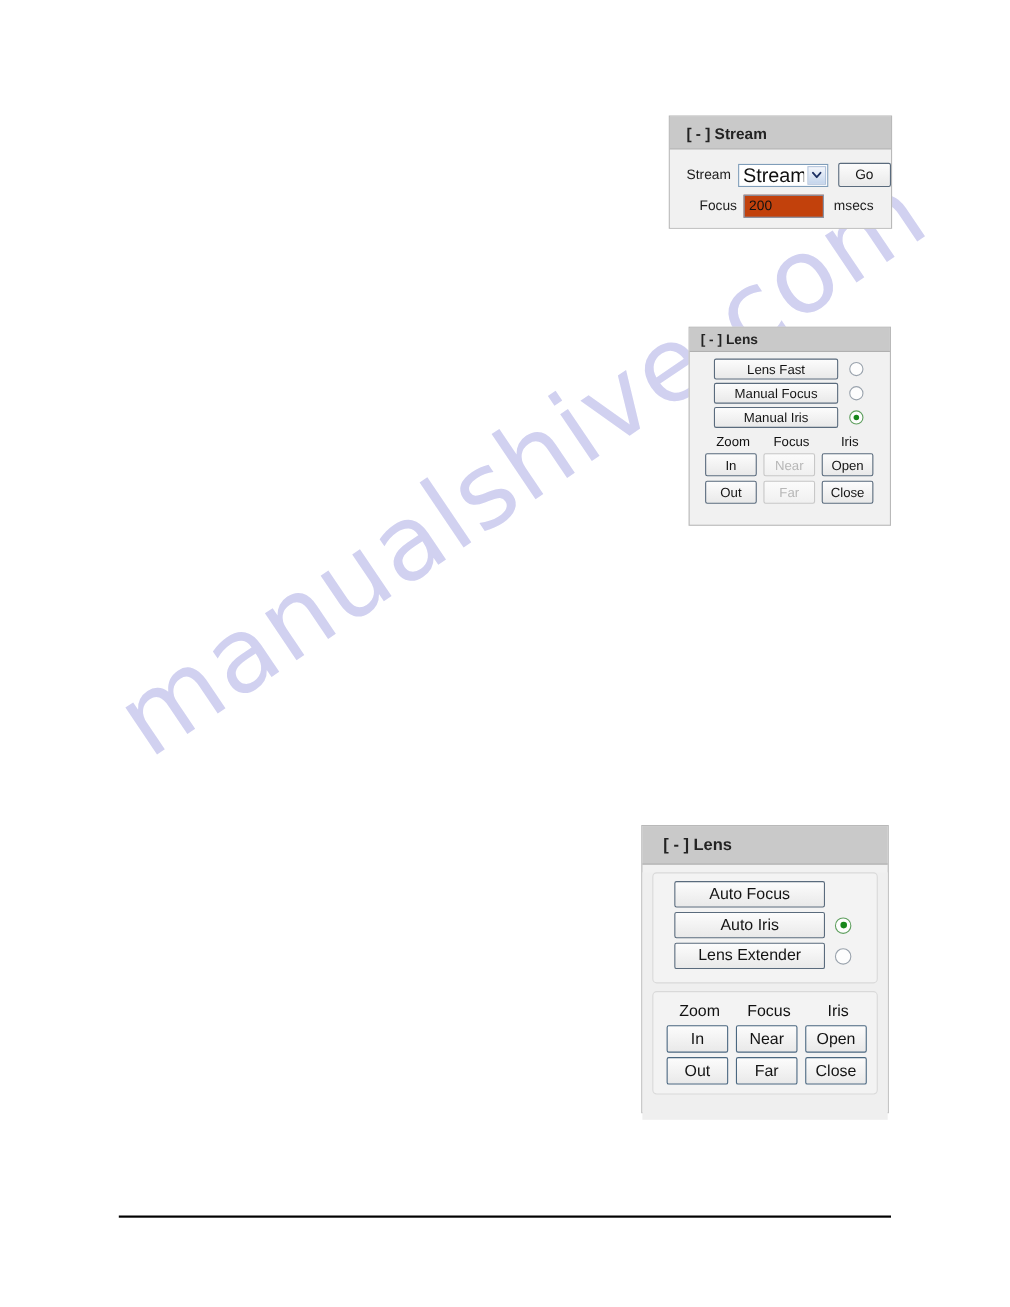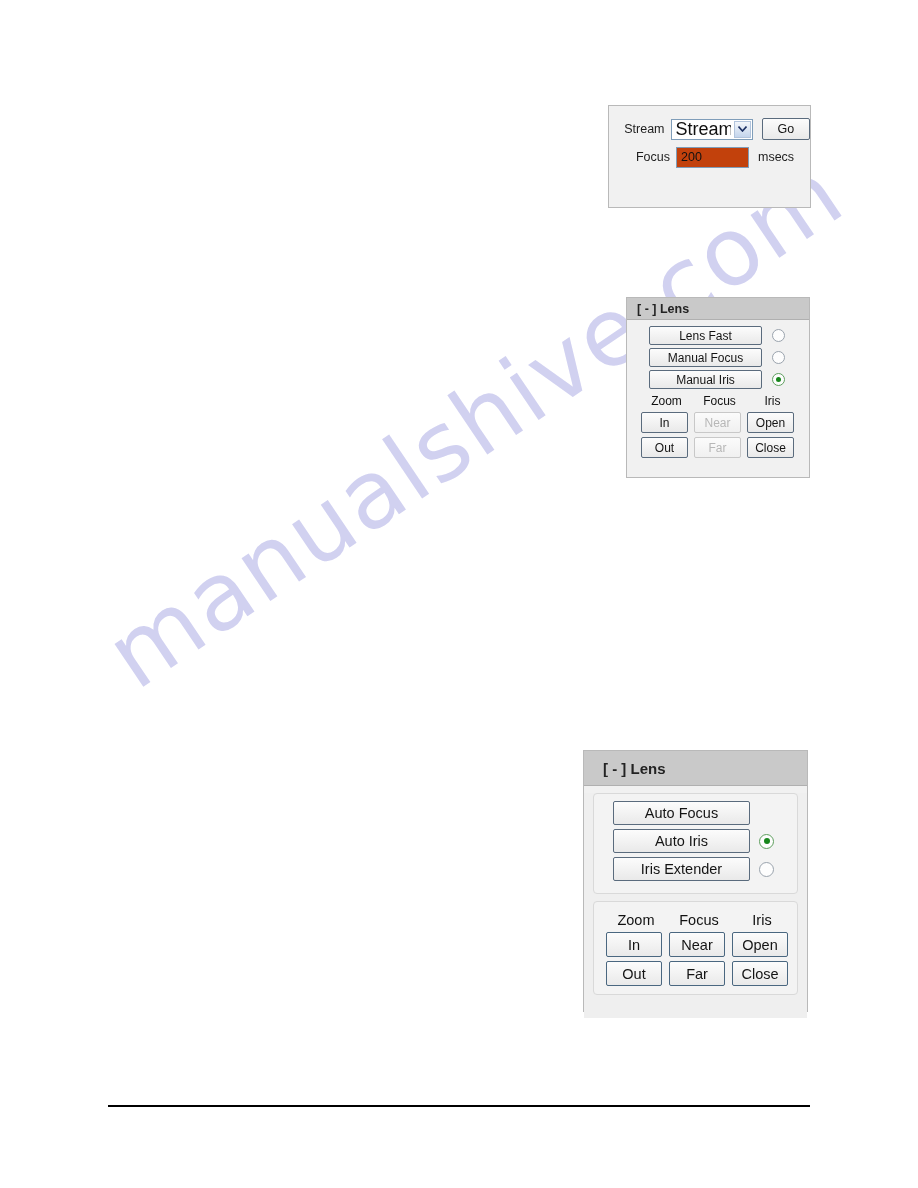--- a/index.html
+++ b/index.html
@@ -304,20 +304,23 @@
     font-size: 14.5px;
     border-color: #4a6780;
   }
 </style>
 </head>
 <body>
 
 <div class="watermark">manualshive.com</div>
 
 <div class="panel" id="stream-panel">
+  <div class="panel-header">
+    <span>[ - ] Stream</span>
+  </div>
   <div class="panel-body">
 
     <div class="stream-row">
       <span class="stream-label">Stream</span>
       <span class="select" id="stream-select">
         <span class="sel-value">Stream1</span>
         <span class="sel-arrow">
           <svg width="9" height="6" viewBox="0 0 9 6">
               <path d="M0.5 0.5 L4.5 5 L8.5 0.5" fill="none" stroke="#1b2f62" stroke-width="1.6"></path>
             </svg>
@@ -383,21 +386,21 @@
     <div class="group-box">
       <div class="mode-row">
         <span class="btn mode-btn">Auto Focus</span>
         <span class="radio spacer"></span>
       </div>
       <div class="mode-row">
         <span class="btn mode-btn">Auto Iris</span>
         <span class="radio checked"></span>
       </div>
       <div class="mode-row">
-        <span class="btn mode-btn">Iris Extender</span>
+        <span class="btn mode-btn">Lens Extender</span>
         <span class="radio"></span>
       </div>
     </div>
 
     <div class="group-box">
       <div class="col-headers">
         <span class="col-head">Zoom</span>
         <span class="col-head">Focus</span>
         <span class="col-head">Iris</span>
       </div>

